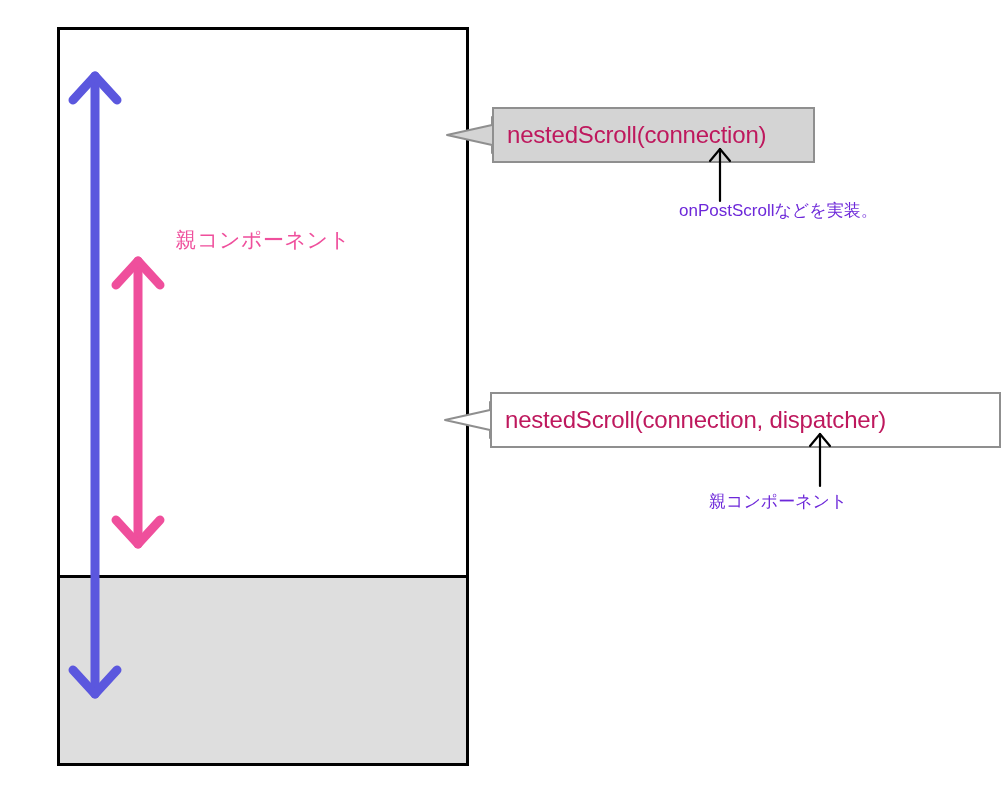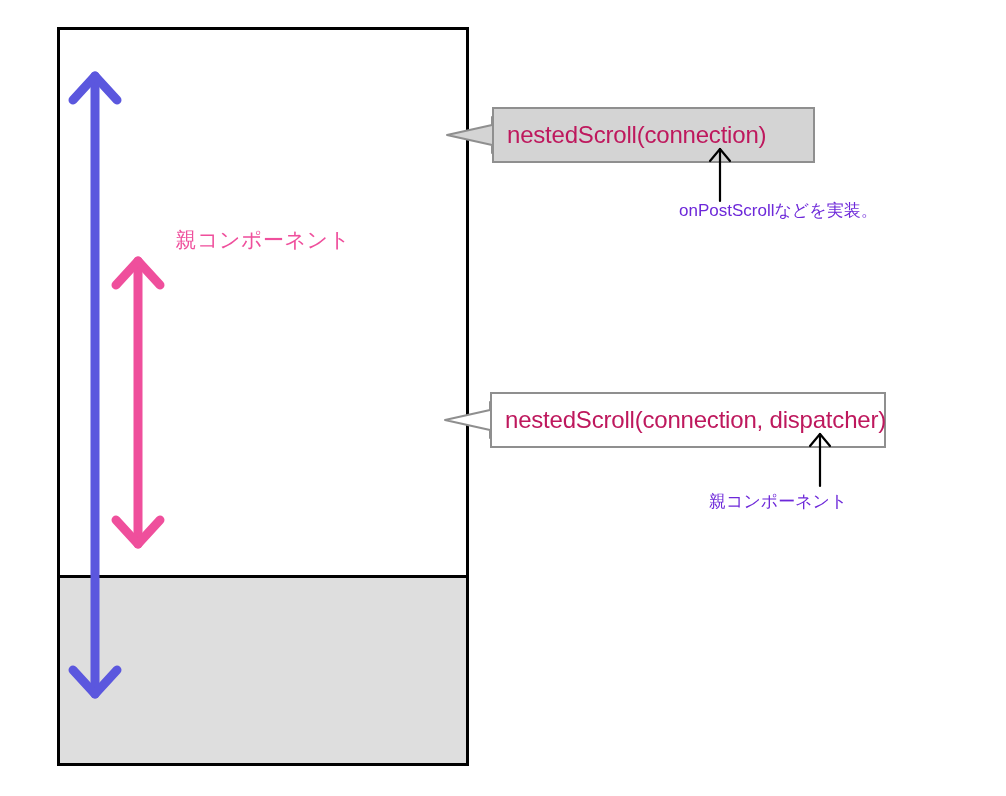--- a/index.html
+++ b/index.html
@@ -97,21 +97,21 @@
     left: 492px;
     top: 107px;
     width: 323px;
     height: 56px;
     background: #d4d4d4;
     border: 2px solid #8f8f8f;
   }
   #callout-child {
     left: 490px;
     top: 392px;
-    width: 396px;
+    width: 511px;
     height: 56px;
     background: #ffffff;
     border: 2px solid #8f8f8f;
   }
   .callout-tail {
     position: absolute;
     overflow: visible;
     pointer-events: none;
   }
   #tail-parent { left: 447px; top: 107px; }

